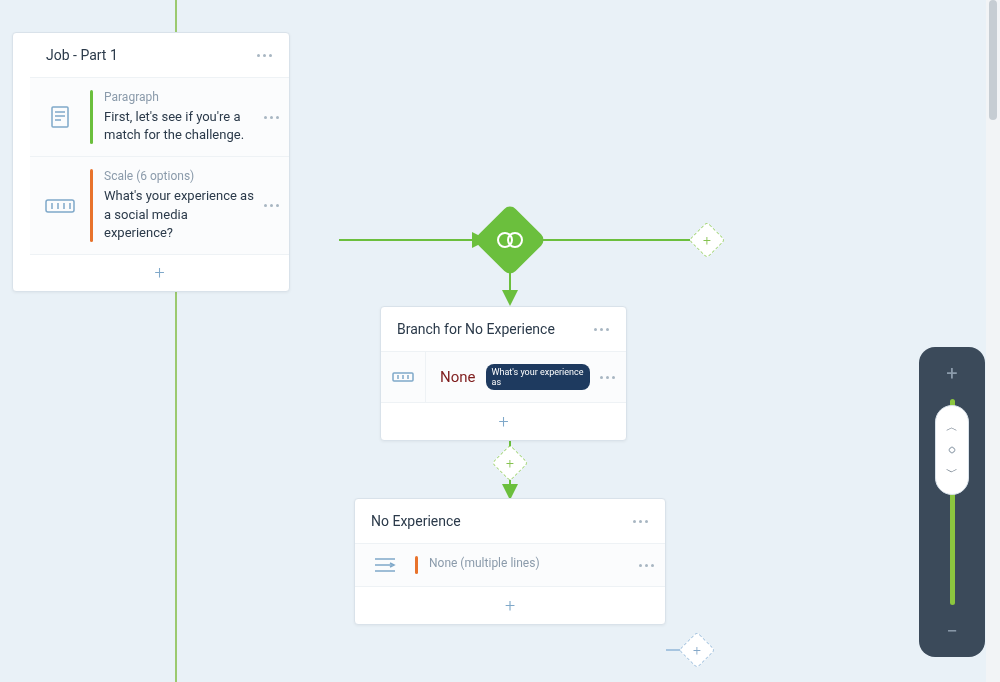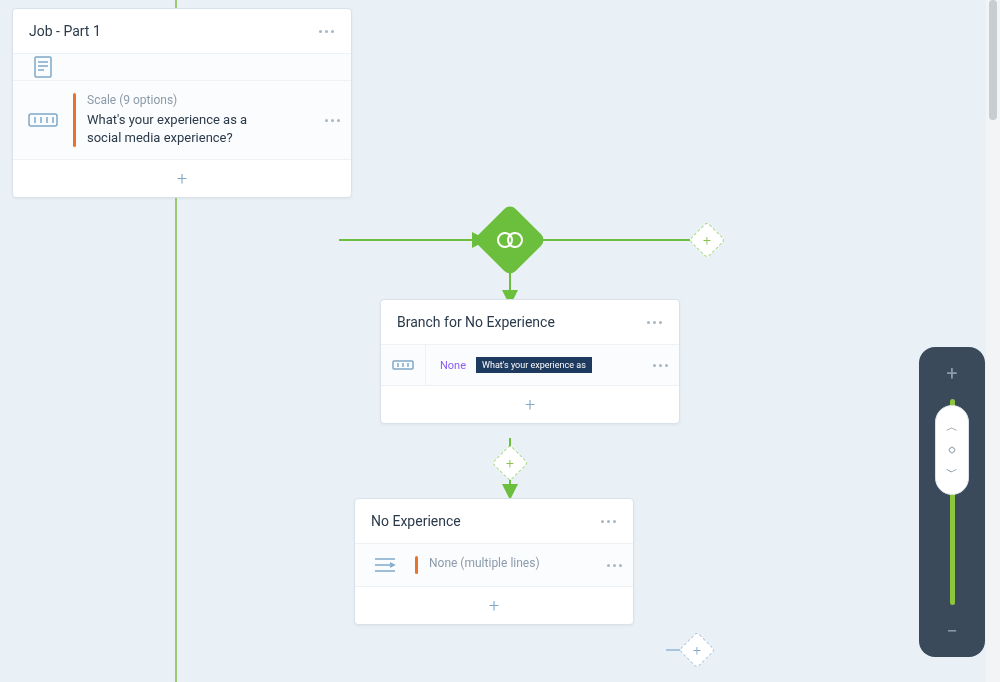--- a/index.html
+++ b/index.html
@@ -88,25 +88,25 @@
   }
   .branch-icon {
     width: 44px; display: flex; justify-content: center; color:#7fa8c9;
   }
   .branch-body {
     border-left: 1px solid #eef2f5;
     padding: 12px 10px 12px 14px;
     flex: 1;
     display: flex; align-items: center; gap: 10px;
   }
-  .branch-val { font-size: 11px; color: #8b5cf6; }
+  .branch-val { font-size: 15px; color: #7f1d1d; }
   .chip {
     background: #1e3a5f; color: #fff;
     font-size: 9px; padding: 3px 6px;
-    border-radius: 0;
+    border-radius: 8px;
   }
 
   
   svg.flow {
     position: absolute;
     top: 0; left: 0;
     width: 1000px; height: 682px;
     pointer-events: none;
   }
 
@@ -217,52 +217,63 @@
 
   <line x1="510" y1="268" x2="510" y2="302" stroke="#6bbf3d" stroke-width="2" marker-end="url(#arr)"></line>
 
   <line x1="510" y1="438" x2="510" y2="450" stroke="#6bbf3d" stroke-width="2"></line>
 
   <line x1="510" y1="478" x2="510" y2="496" stroke="#6bbf3d" stroke-width="2" marker-end="url(#arr)"></line>
 
   <line x1="666" y1="650" x2="682" y2="650" stroke="#a7c5e0" stroke-width="2"></line>
 </svg>
 
-<div class="card" style="left:12px; top:8px; width:340px;">
+<div class="card" style="left:12px; top:32px; width:278px;padding-left:17px;">
   <div class="card-header">
     <span class="card-title">Job - Part 1</span>
     <div class="dots">
         <span></span>
         <span></span>
         <span></span>
       </div>
   </div>
   <div class="item-row accent-green">
     <div class="item-icon">
       <svg width="26" height="26" class="ic-doc">
           <rect x="5" y="3" width="16" height="20" rx="1"></rect>
           <line x1="8" y1="8" x2="18" y2="8"></line>
           <line x1="8" y1="12" x2="18" y2="12"></line>
           <line x1="8" y1="16" x2="14" y2="16"></line>
         </svg>
+    </div>
+    <div class="item-body">
+      <div>
+        <div class="item-type">Paragraph</div>
+        <div class="item-text">First, let's see if you're a match for the challenge.</div>
+      </div>
+      <div class="dots">
+          <span></span>
+          <span></span>
+          <span></span>
+        </div>
     </div>
   </div>
   <div class="item-row accent-orange">
     <div class="item-icon">
       <svg width="30" height="14" class="ic-scale">
           <rect x="1" y="1" width="28" height="12" rx="2"></rect>
           <line x1="7" y1="4" x2="7" y2="10"></line>
           <line x1="13" y1="4" x2="13" y2="10"></line>
           <line x1="19" y1="4" x2="19" y2="10"></line>
           <line x1="25" y1="4" x2="25" y2="10"></line>
         </svg>
     </div>
     <div class="item-body">
       <div>
-        <div class="item-type">Scale (9 options)</div>
+        <div class="item-type">Scale (6 options)</div>
         <div class="item-text">What's your experience as a social media experience?</div>
       </div>
       <div class="dots">
           <span></span>
           <span></span>
           <span></span>
         </div>
     </div>
   </div>
   <div class="add-bar"><span class="plus">+</span></div>
@@ -272,21 +283,21 @@
   <div class="inner">
     <div class="c1"></div>
       <div class="c2"></div>
   </div>
 </div>
 
 <div class="add-node" style="left:694px; top:227px;">
     <span class="p">+</span>
   </div>
 
-<div class="card" style="left:380px; top:299px; width:300px;">
+<div class="card" style="left:380px; top:306px; width:247px;">
   <div class="card-header">
     <span class="card-title">Branch for No Experience</span>
     <div class="dots">
         <span></span>
         <span></span>
         <span></span>
       </div>
   </div>
   <div class="branch-row">
     <div class="branch-icon">
@@ -307,21 +318,21 @@
         </div>
     </div>
   </div>
   <div class="add-bar"><span class="plus">+</span></div>
 </div>
 
 <div class="add-node" style="left:497px; top:450px;">
     <span class="p">+</span>
   </div>
 
-<div class="card" style="left:354px; top:498px; width:280px;">
+<div class="card" style="left:354px; top:498px; width:312px;">
   <div class="card-header">
     <span class="card-title">No Experience</span>
     <div class="dots">
         <span></span>
         <span></span>
         <span></span>
       </div>
   </div>
   <div class="item-row accent-orange">
     <div class="item-icon">

